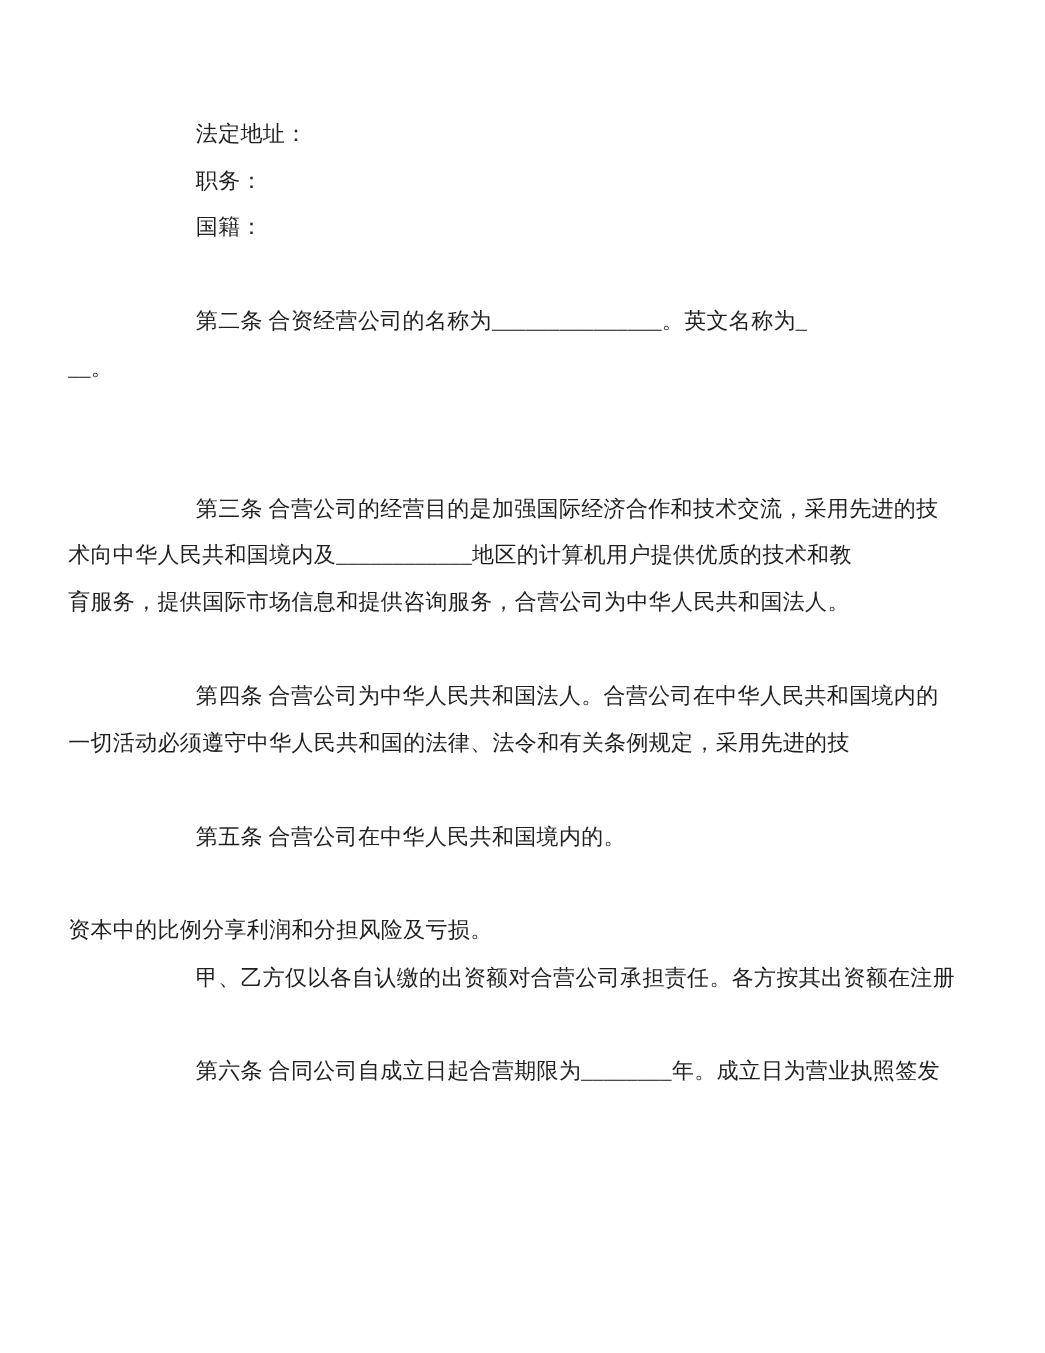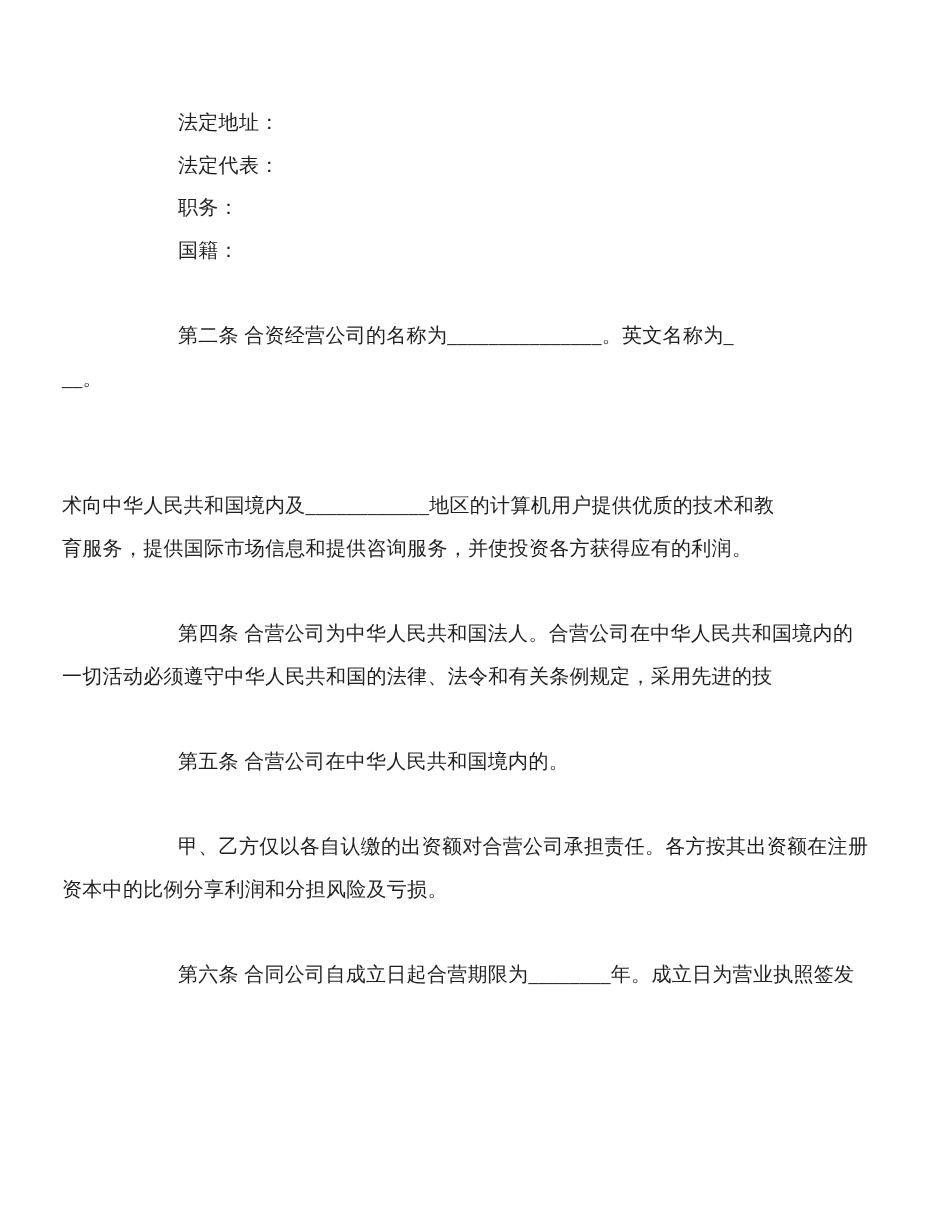--- a/index.html
+++ b/index.html
@@ -37,34 +37,34 @@
   .line.indent {
     padding-left: 178px;
   }
 </style>
 </head>
 <body style="background: rgb(255, 255, 255);">
 
 <div class="page">
   <div class="doc-text" id="doc-text" style="color: rgb(31, 31, 31);">
       <div class="line indent">法定地址：</div>
-      <div class="line indent">法定代表：</div>
       <div class="line indent">职务：</div>
       <div class="line indent">国籍：</div>
       <div class="line"></div>
       <div class="line indent">第二条 合资经营公司的名称为_______________。英文名称为_</div>
       <div class="line">__。</div>
       <div class="line"></div>
       <div class="line"></div>
+      <div class="line indent">第三条 合营公司的经营目的是加强国际经济合作和技术交流，采用先进的技</div>
       <div class="line">术向中华人民共和国境内及____________地区的计算机用户提供优质的技术和教</div>
-      <div class="line">育服务，提供国际市场信息和提供咨询服务，并使投资各方获得应有的利润。</div>
+      <div class="line">育服务，提供国际市场信息和提供咨询服务，合营公司为中华人民共和国法人。</div>
       <div class="line"></div>
       <div class="line indent">第四条 合营公司为中华人民共和国法人。合营公司在中华人民共和国境内的</div>
       <div class="line">一切活动必须遵守中华人民共和国的法律、法令和有关条例规定，采用先进的技</div>
       <div class="line"></div>
       <div class="line indent">第五条 合营公司在中华人民共和国境内的。</div>
       <div class="line"></div>
+      <div class="line">资本中的比例分享利润和分担风险及亏损。</div>
       <div class="line indent">甲、乙方仅以各自认缴的出资额对合营公司承担责任。各方按其出资额在注册</div>
-      <div class="line">资本中的比例分享利润和分担风险及亏损。</div>
       <div class="line"></div>
       <div class="line indent">第六条 合同公司自成立日起合营期限为________年。成立日为营业执照签发</div>
     </div>
 </div>
 
 </body></html>

